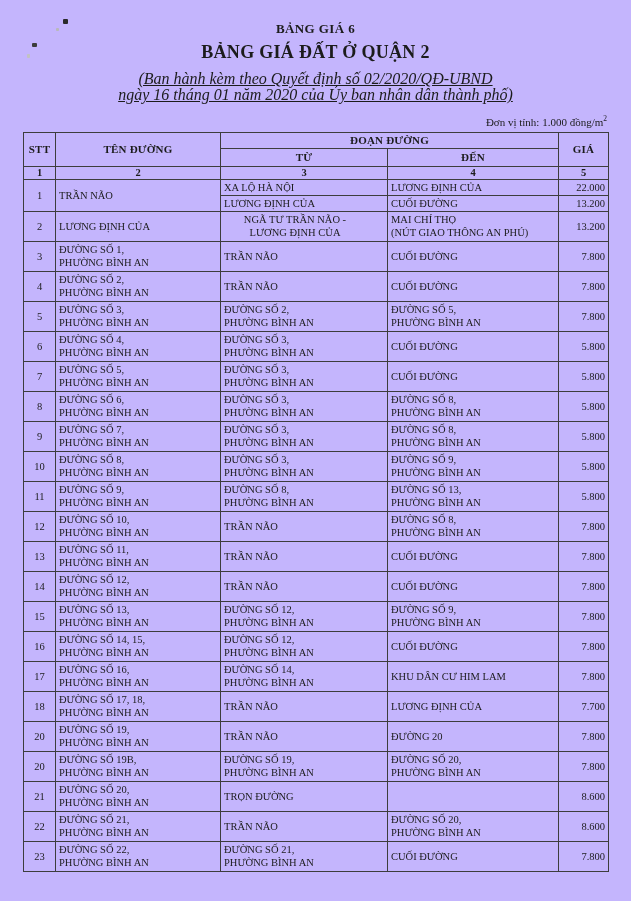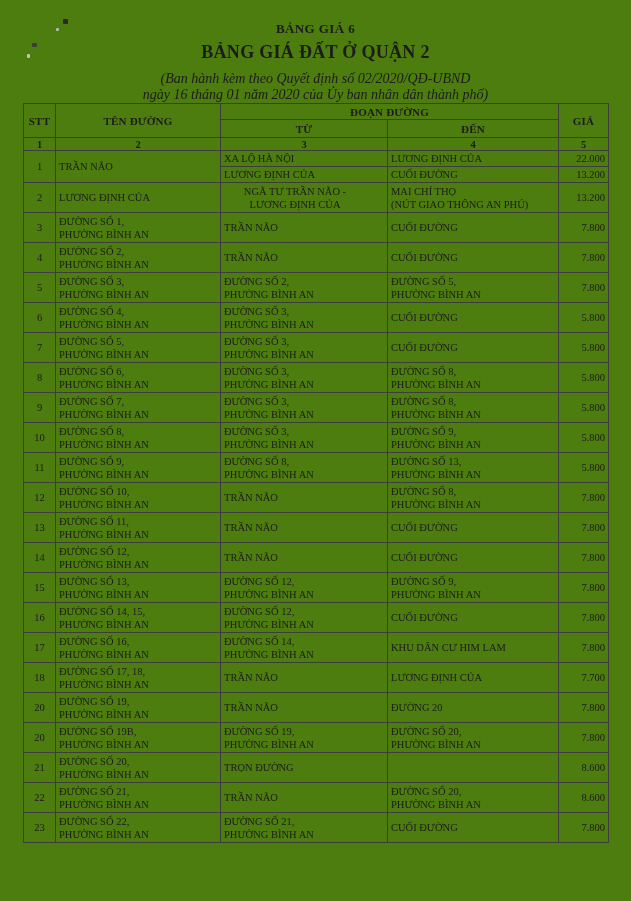--- a/index.html
+++ b/index.html
@@ -1,36 +1,36 @@
 <!DOCTYPE html>
 <html><head>
 <meta charset="utf-8">
 <style>
   html, body { margin: 0; padding: 0; background: #9a9a9a; }
   .page {
     position: relative;
     width: 631px;
     height: 901px;
     margin: 0 auto;
-    background: #4d7c0f;
+    background: #c4b5fd;
     font-family: "Liberation Serif", "DejaVu Serif", serif;
     color: #1c1c1c;
     overflow: hidden;
   }
   
   .speck { position: absolute; border-radius: 1px; }
   .speck.s1 { left: 63px; top: 19px; width: 5px; height: 5px; background: #2a2a2a; }
   .speck.s2 { left: 56px; top: 28px; width: 3px; height: 3px; background: #b9b9b9; }
   .speck.s3 { left: 32px; top: 43px; width: 5px; height: 4px; background: #3c3c3c; }
   .speck.s4 { left: 27px; top: 54px; width: 3px; height: 4px; background: #c2c2c2; }
 
   .title-block { padding-top: 21px; text-align: center; }
   .title-1 { font-size: 13px; font-weight: bold; letter-spacing: 0.4px; }
   .title-2 { font-size: 18px; font-weight: bold; margin-top: 5px; letter-spacing: 0.3px; }
-  .subtitle { font-style: italic; font-size: 14px; line-height: 16px; }
+  .subtitle { font-style: italic; font-size: 16px; line-height: 16px; text-decoration: underline; }
   .subtitle.first { margin-top: 8px; }
 
   .unit-line {
     text-align: right;
     margin: 11px 24px 4px 0;
     font-size: 11px;
   }
   .unit-line sup { font-size: 7.5px; }
 
   table.price-table {
@@ -82,20 +82,23 @@
   <div class="speck s3"></div>
   <div class="speck s4"></div>
 
   <div class="title-block">
     <div class="title-1">BẢNG GIÁ 6</div>
     <div class="title-2">BẢNG GIÁ ĐẤT Ở QUẬN 2</div>
     <div class="subtitle first">(Ban hành kèm theo Quyết định số 02/2020/QĐ-UBND</div>
     <div class="subtitle">ngày 16 tháng 01 năm 2020 của Ủy ban nhân dân thành phố)</div>
   </div>
 
+  <div class="unit-line">
+    <span>Đơn vị tính: 1.000 đồng/m</span><sup>2</sup>
+  </div>
 
   <table class="price-table">
     <colgroup>
       <col style="width:32px">
       <col style="width:165px">
       <col style="width:167px">
       <col style="width:171px">
       <col style="width:50px">
     </colgroup>
     <thead>

